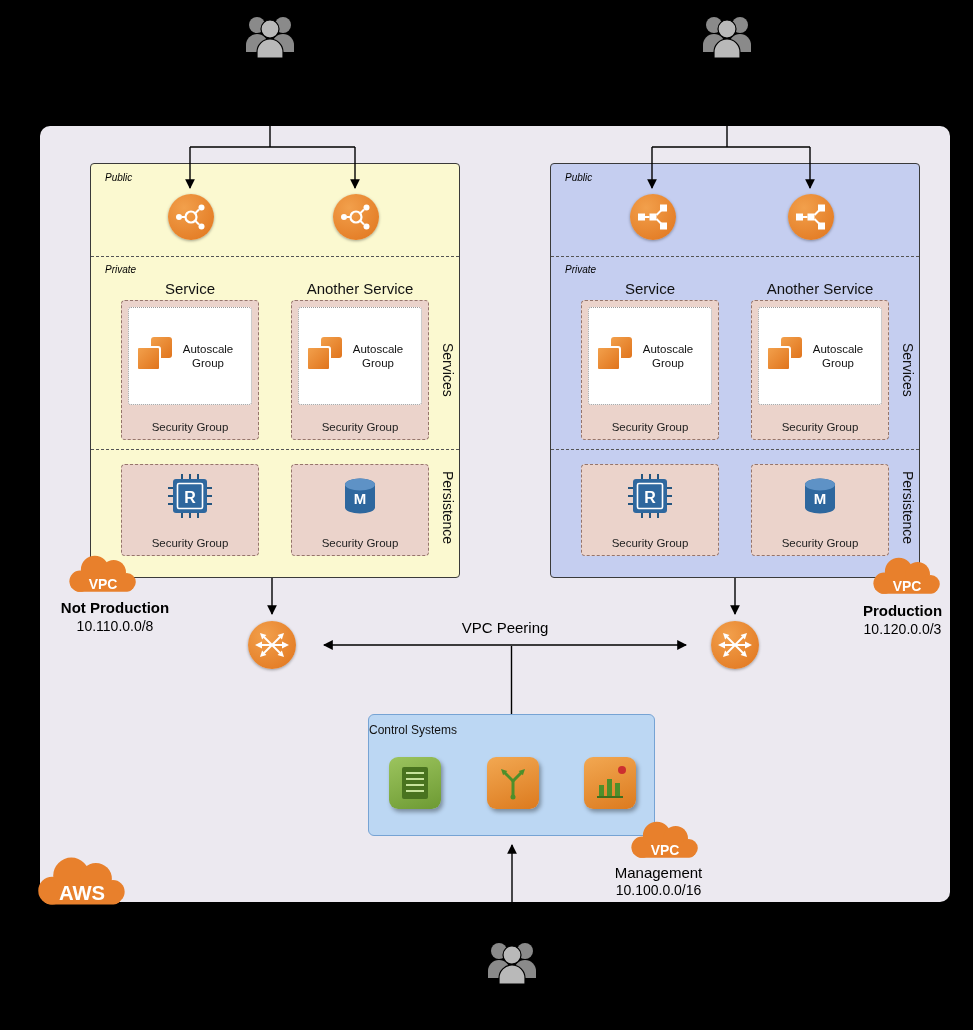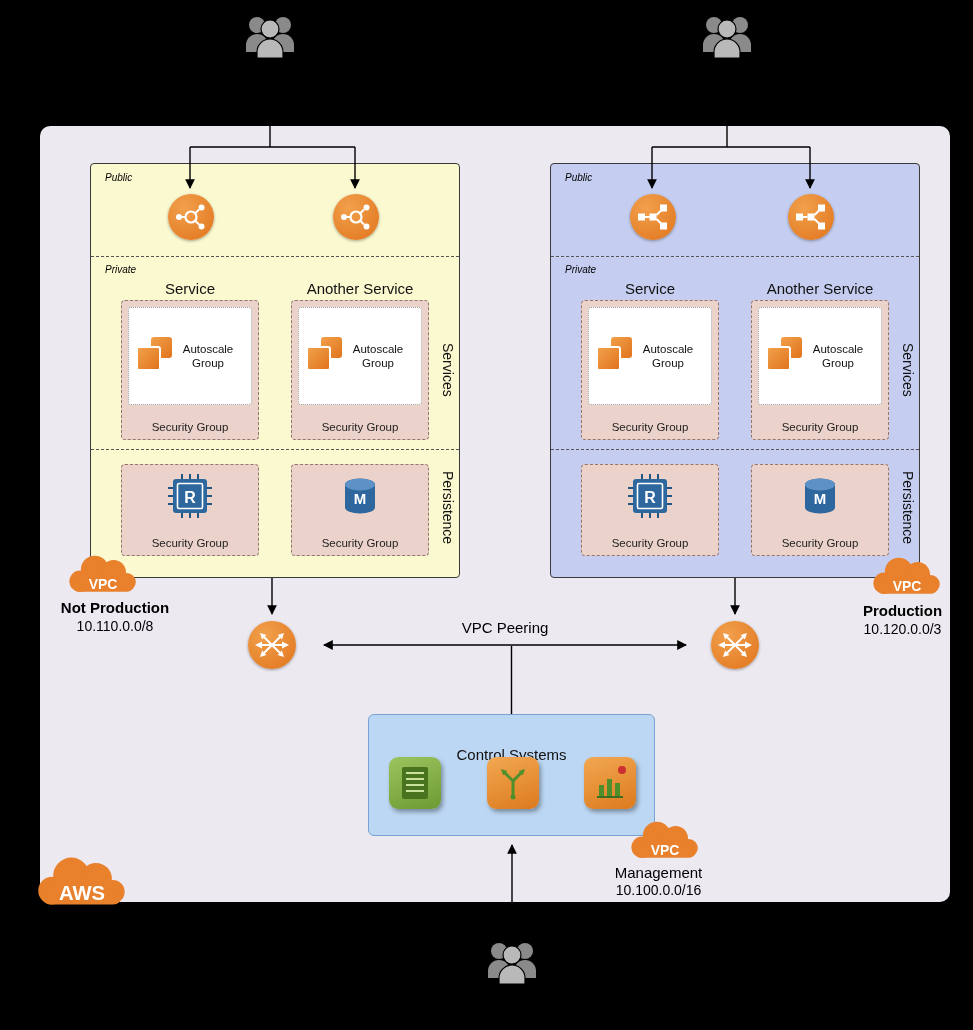--- a/index.html
+++ b/index.html
@@ -38,21 +38,21 @@
                background:radial-gradient(circle at 35% 30%,var(--icon_orange_light,#F2A04C),var(--icon_orange_dark,#E0741C));
                box-shadow:0 1px 3px rgba(0,0,0,.35);z-index:6;}
   .cloud{position:absolute;z-index:7;}
   .name-label{position:absolute;text-align:center;font-size:15px;font-weight:bold;color:#000;z-index:4;}
   .cidr-label{position:absolute;text-align:center;font-size:14px;color:#000;z-index:4;}
   .peer-label{position:absolute;left:425px;top:619px;width:160px;text-align:center;
               font-size:15px;color:#000;z-index:4;}
   .control-box{position:absolute;left:368px;top:714px;width:287px;height:122px;
                background:var(--control_blue,#BCD7F3);border:1px solid var(--control_border,#76A3D4);
                border-radius:6px;z-index:3;box-sizing:border-box;}
-  .control-title{position:absolute;left:0;right:0;top:8px;text-align:center;font-size:15px;color:#111;margin-top:23px;}
+  .control-title{position:absolute;left:0;right:0;top:8px;text-align:left;font-size:12px;color:#111;}
   .ctrl-icon{position:absolute;top:42px;width:52px;height:52px;border-radius:9px;
              box-shadow:2px 3px 4px rgba(0,0,0,.35);}
   .ctrl-orange{background:linear-gradient(160deg,#F2A852,#DC7A1E);}
   .ctrl-green{background:linear-gradient(160deg,#9CC45E,var(--green_icon,#6D9A33));}
   .users{position:absolute;z-index:2;}
 </style>
 </head>
 <body>
 
 <svg width="0" height="0" style="position:absolute">

